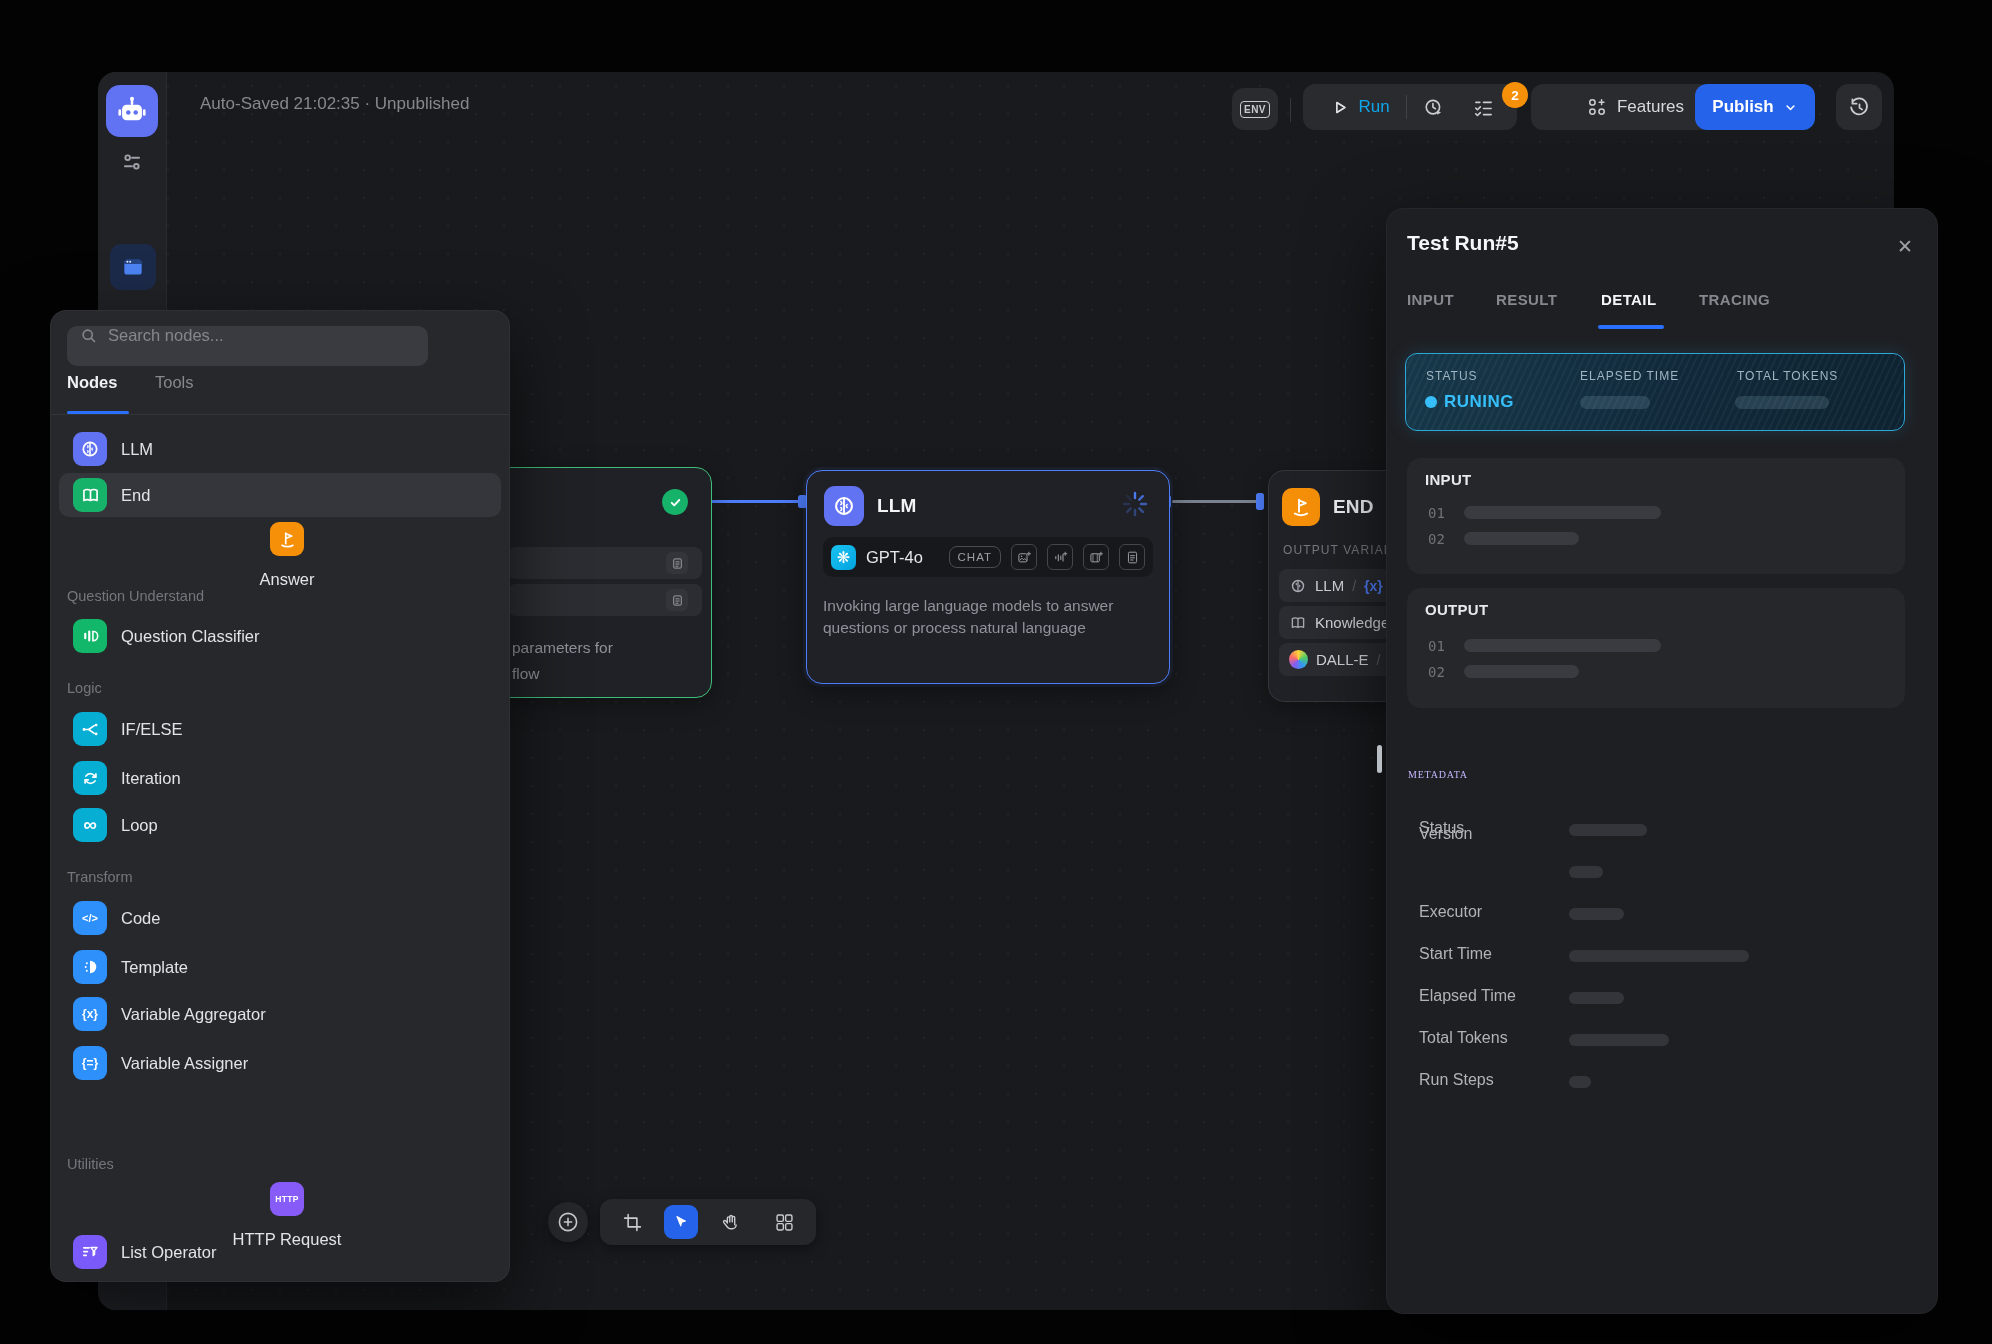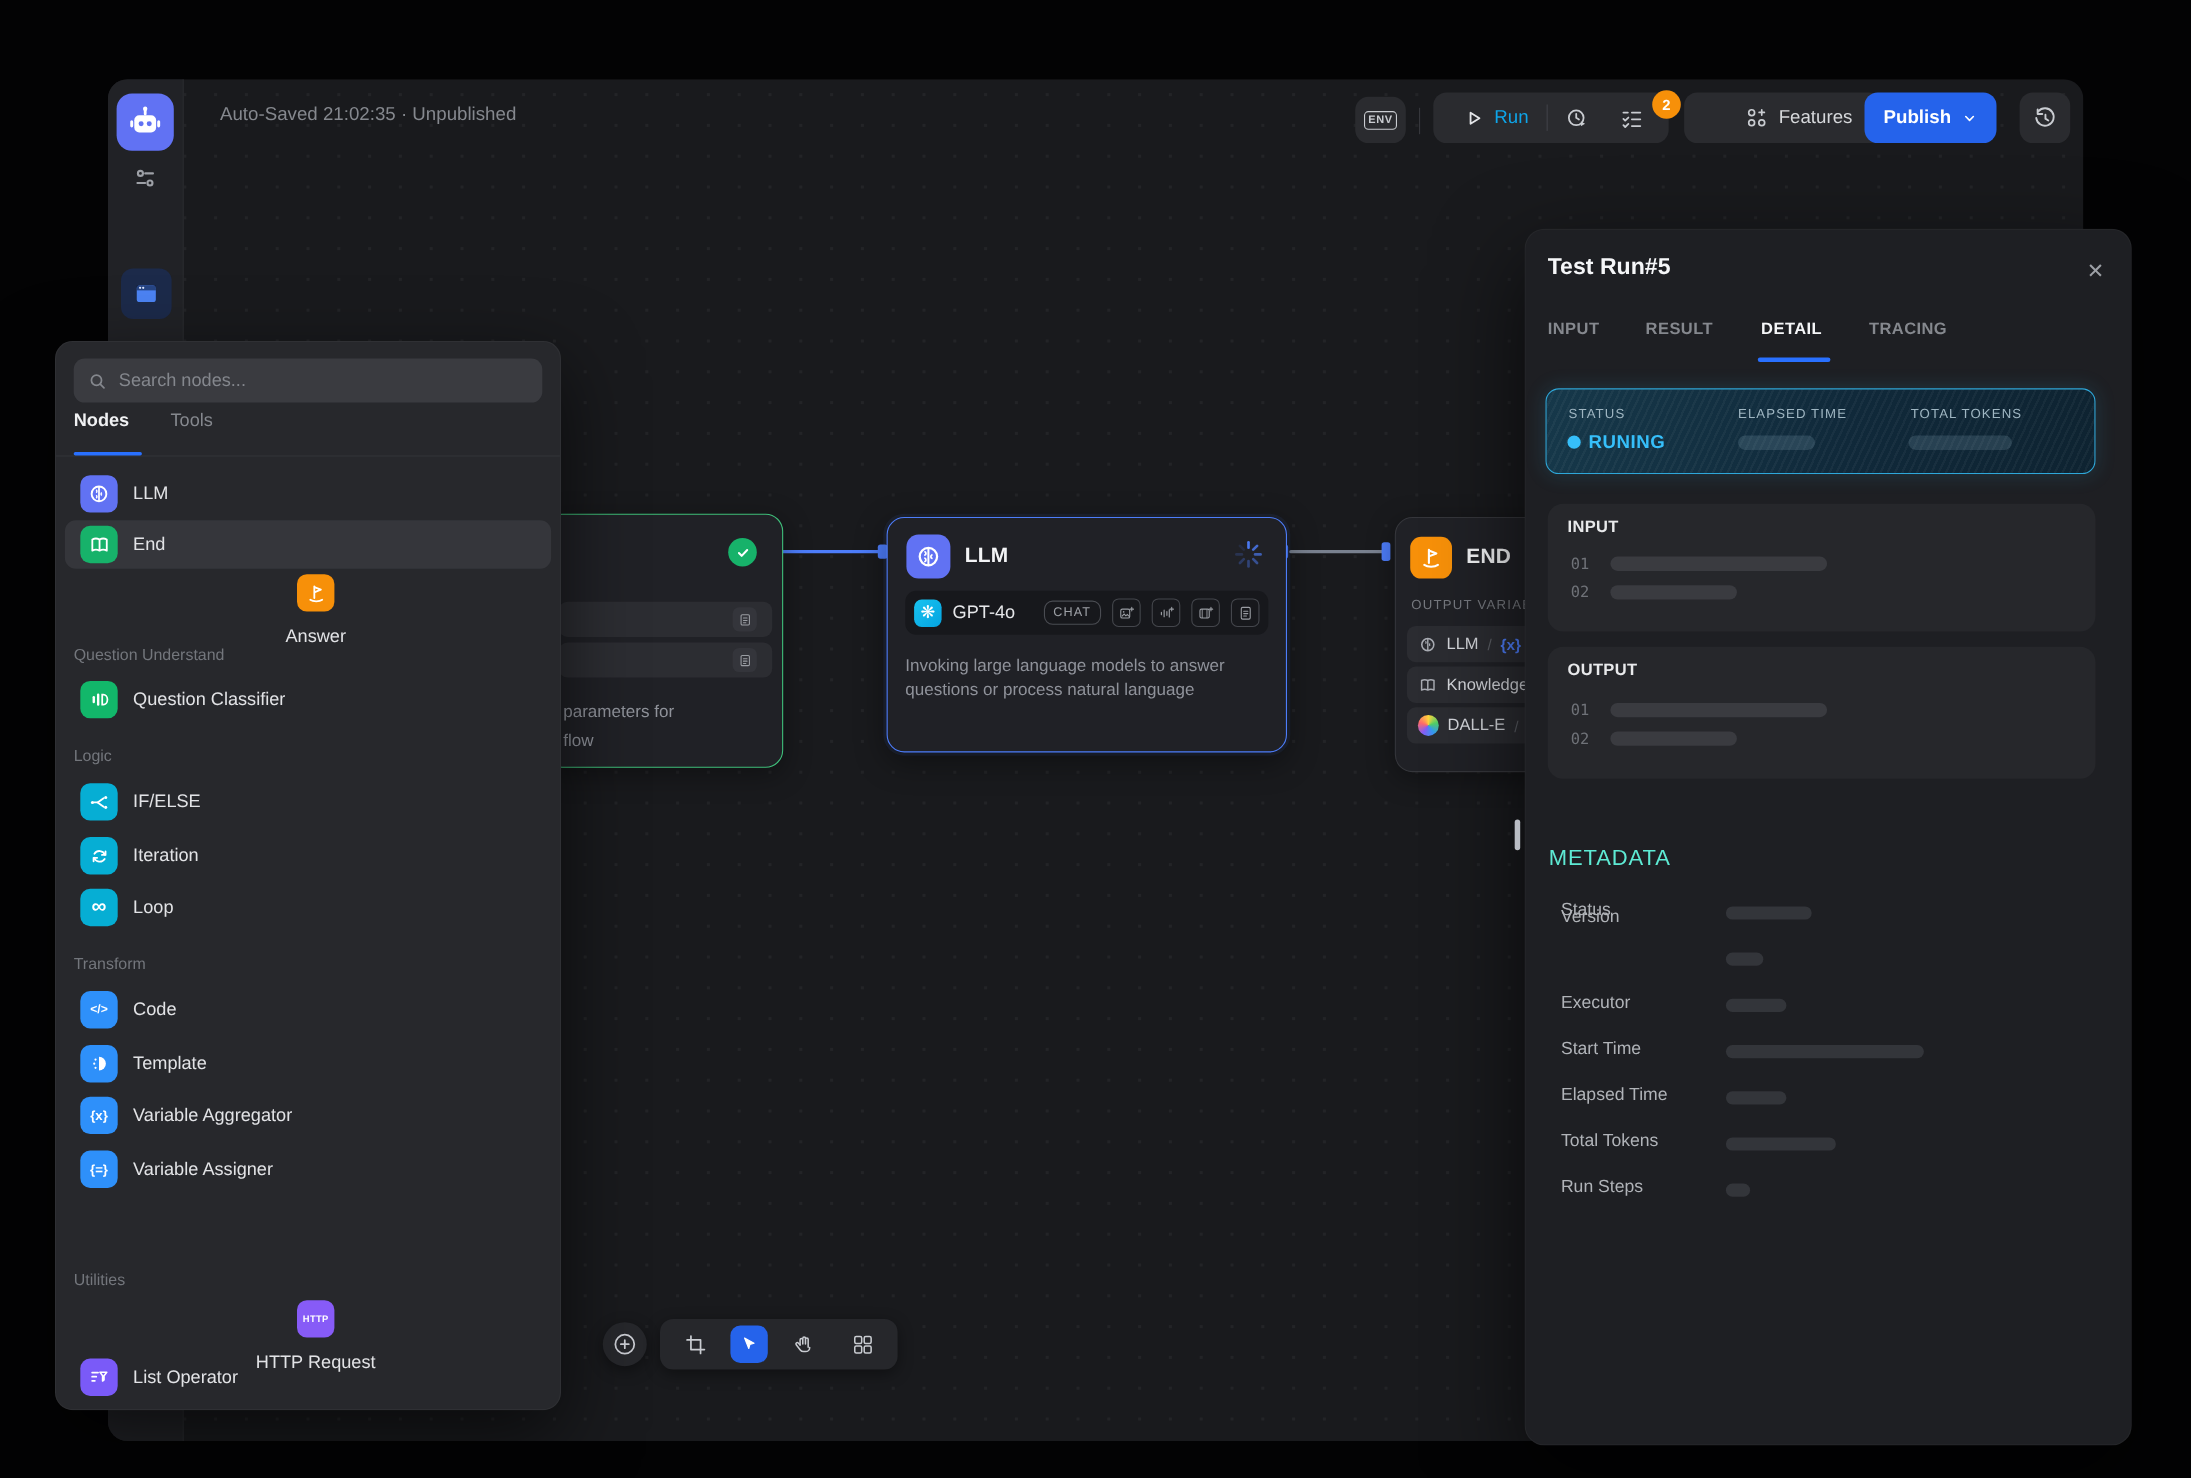--- a/index.html
+++ b/index.html
@@ -52,22 +52,22 @@
   .gdoc{position:absolute;width:22px;height:22px;border-radius:6px;background:#34353b;
         display:flex;align-items:center;justify-content:center;}
   .spin line{stroke:#4d7dfa;stroke-width:2.4;stroke-linecap:round;}
   
   .ctl{position:absolute;background:#26272b;box-shadow:0 4px 14px rgba(0,0,0,.4);}
   .ctlicon{width:44px;height:44px;display:flex;align-items:center;justify-content:center;}
   .cursorbtn{width:34px;height:34px;border-radius:9px;background:#2563eb;display:flex;align-items:center;justify-content:center;}
   
   .palette{position:absolute;left:50px;top:310px;width:458px;height:970px;background:#27282c;border-radius:16px;
            box-shadow:0 24px 70px rgba(0,0,0,.6);z-index:30;border:1px solid rgba(255,255,255,.04);}
-  .search{position:absolute;left:16px;top:15px;width:426px;height:40px;background:#3a3b40;border-radius:10px;
-          display:flex;align-items:center;gap:10px;padding:0 12px;box-sizing:border-box;}
+  .search{position:absolute;left:16px;top:15px;width:361px;height:40px;background:#3a3b40;border-radius:10px;
+          display:flex;align-items:flex-start;gap:10px;padding:0 12px;box-sizing:border-box;}
   .search span{font-size:16.5px;color:#84878d;}
   .ptab{position:absolute;top:62px;font-size:16.5px;}
   .ptab.on{color:#f0f1f3;font-weight:700;}
   .ptab.off{color:#85888e;}
   .pdivider{position:absolute;left:0;top:103px;width:100%;height:1px;background:#333438;}
   .punderline{position:absolute;left:16px;top:100px;width:62px;height:3px;border-radius:2px;background:#2970ff;}
   .prow{position:absolute;left:8px;width:442px;height:44px;display:flex;align-items:center;gap:14px;
         padding-left:14px;box-sizing:border-box;border-radius:10px;}
   .prow.active{background:#35363b;}
   .picon{width:34px;height:34px;border-radius:9px;display:flex;align-items:center;justify-content:center;
@@ -91,21 +91,21 @@
       box-shadow:0 0 18px rgba(46,167,217,.18);}
   .sclabel{position:absolute;top:15px;font-size:12px;letter-spacing:1px;color:#9fb6c2;}
   .scskel{position:absolute;top:42px;height:13px;border-radius:7px;background:rgba(170,205,225,.16);}
   .runing{position:absolute;left:38px;top:38px;font-size:17px;font-weight:700;letter-spacing:.5px;color:#36bffa;}
   .rundot{position:absolute;left:19px;top:42px;width:12px;height:12px;border-radius:50%;background:#36bffa;}
   .iocard{position:absolute;left:20px;width:498px;background:#26272b;border-radius:14px;}
   .iolabel{position:absolute;left:18px;top:13px;font-size:15px;font-weight:700;color:#e8e9eb;letter-spacing:.3px;}
   .ionum{position:absolute;font-family:"DejaVu Sans Mono",monospace;font-size:14px;color:#6f7278;}
   .skel{position:absolute;height:13px;border-radius:7px;background:#3a3b40;}
   .mskel{position:absolute;left:182px;height:12px;border-radius:6px;background:#33353a;}
-  .metalabel{position:absolute;left:21px;top:560px;font-size:20px;letter-spacing:.8px;color:#5eead4;}
+  .metalabel{position:absolute;left:21px;top:560px;font-size:10px;letter-spacing:.8px;color:#c4b5fd;font-family:Liberation Serif, serif;}
   .mrow{position:absolute;left:32px;font-size:16px;color:#b0b3b8;}
   .handle{position:absolute;left:1377px;top:745px;width:5px;height:28px;border-radius:3px;background:#b9bdc4;z-index:45;}
   svg{display:block;}
 </style>
 </head>
 <body>
 
 <div class="stage">
 
   <div class="win">

